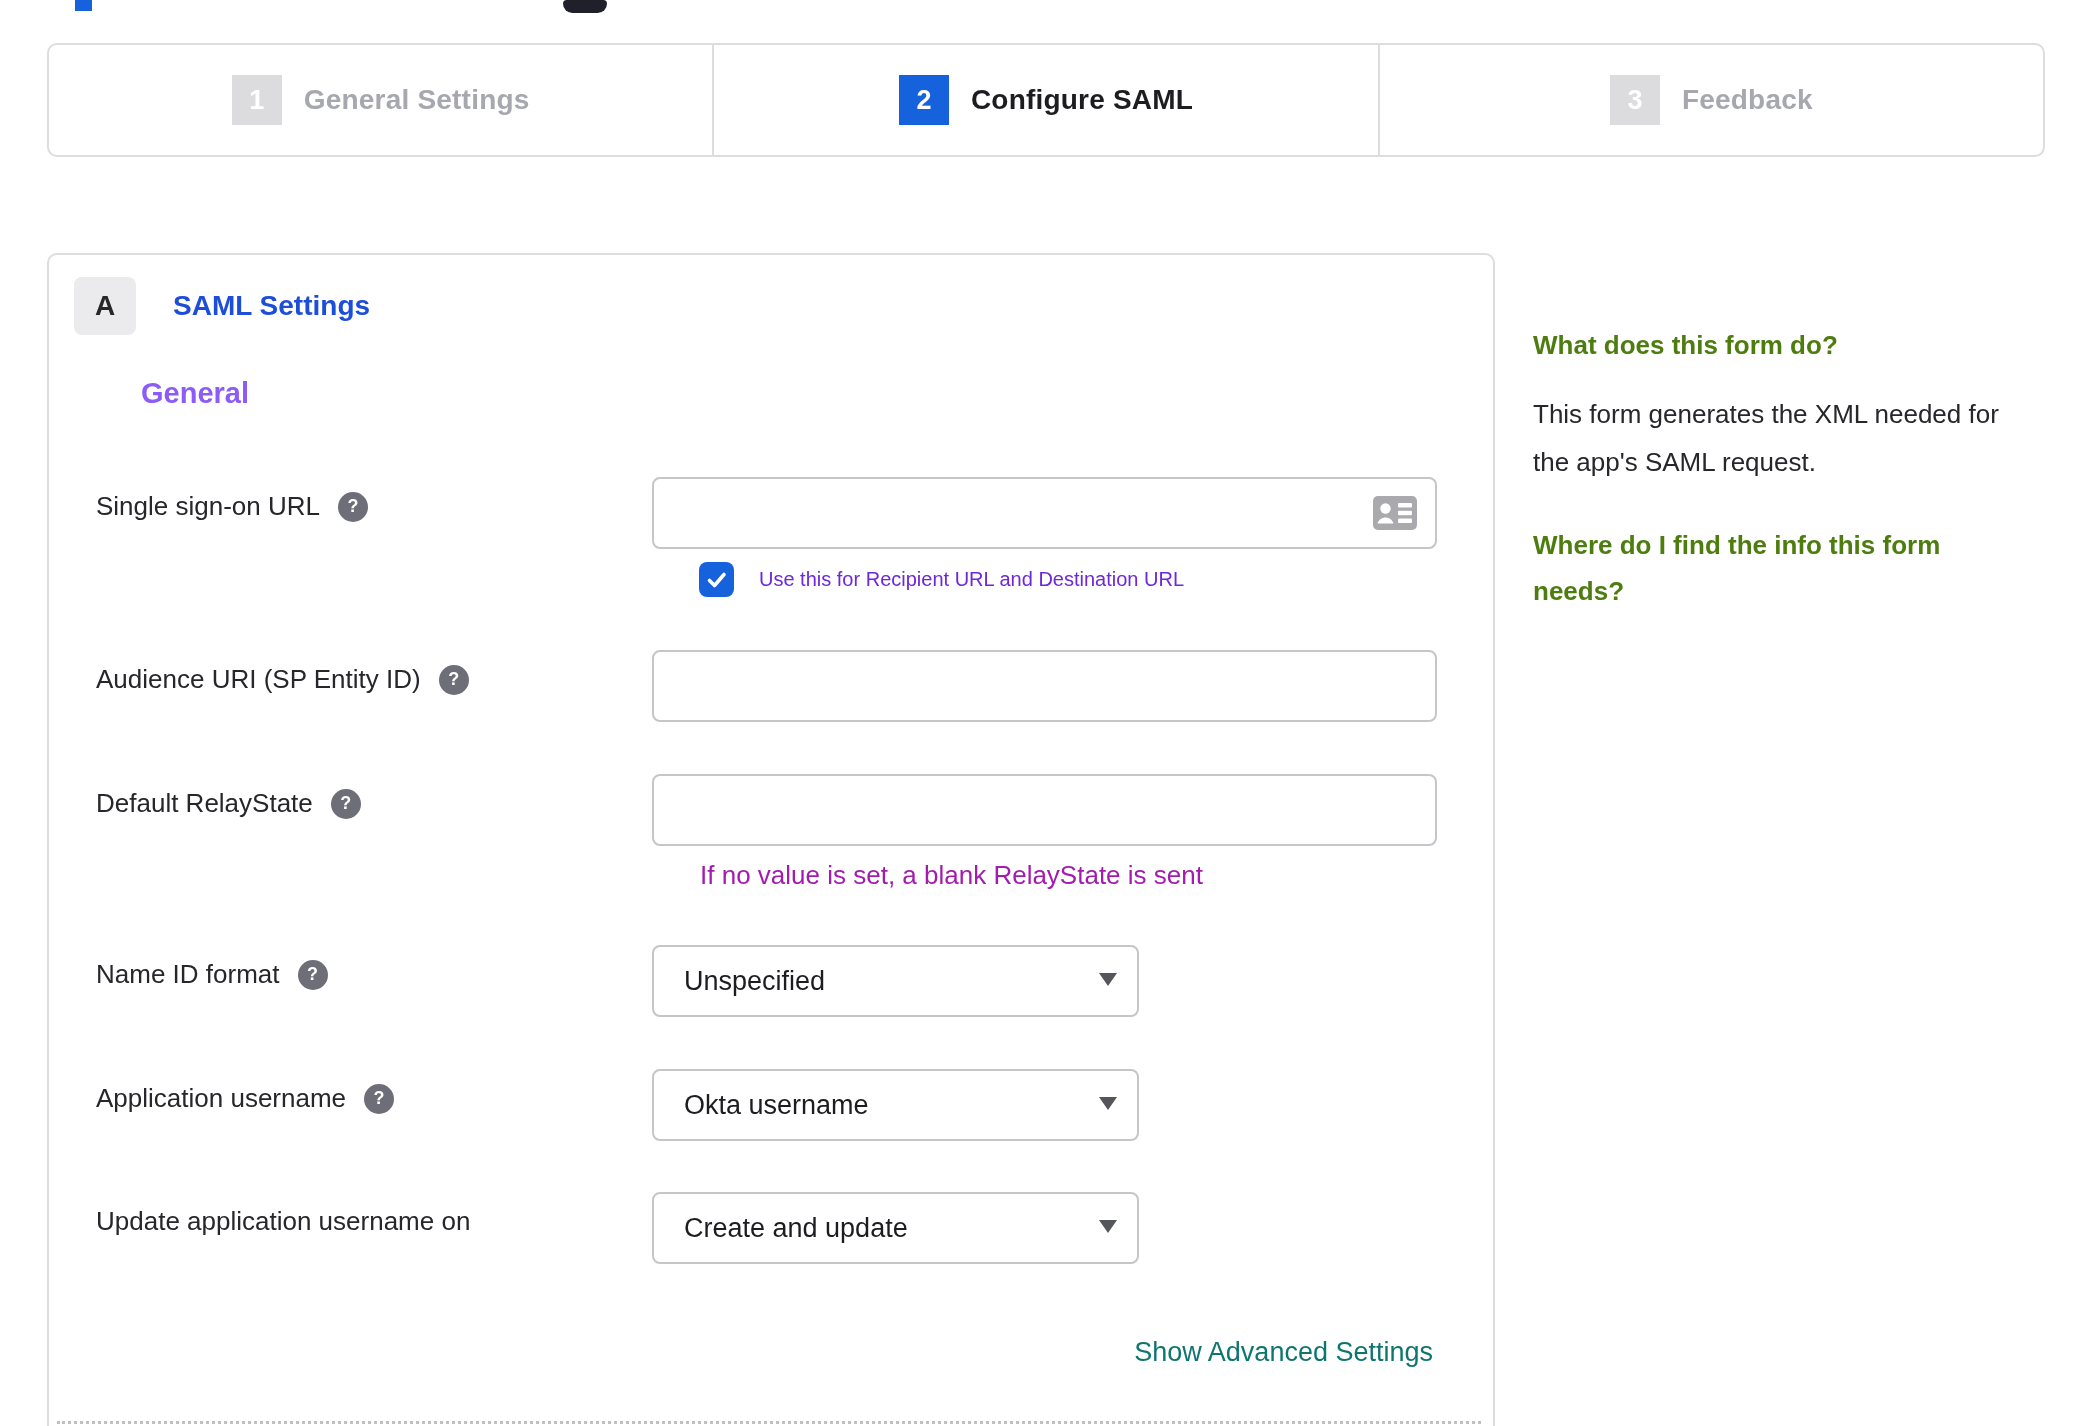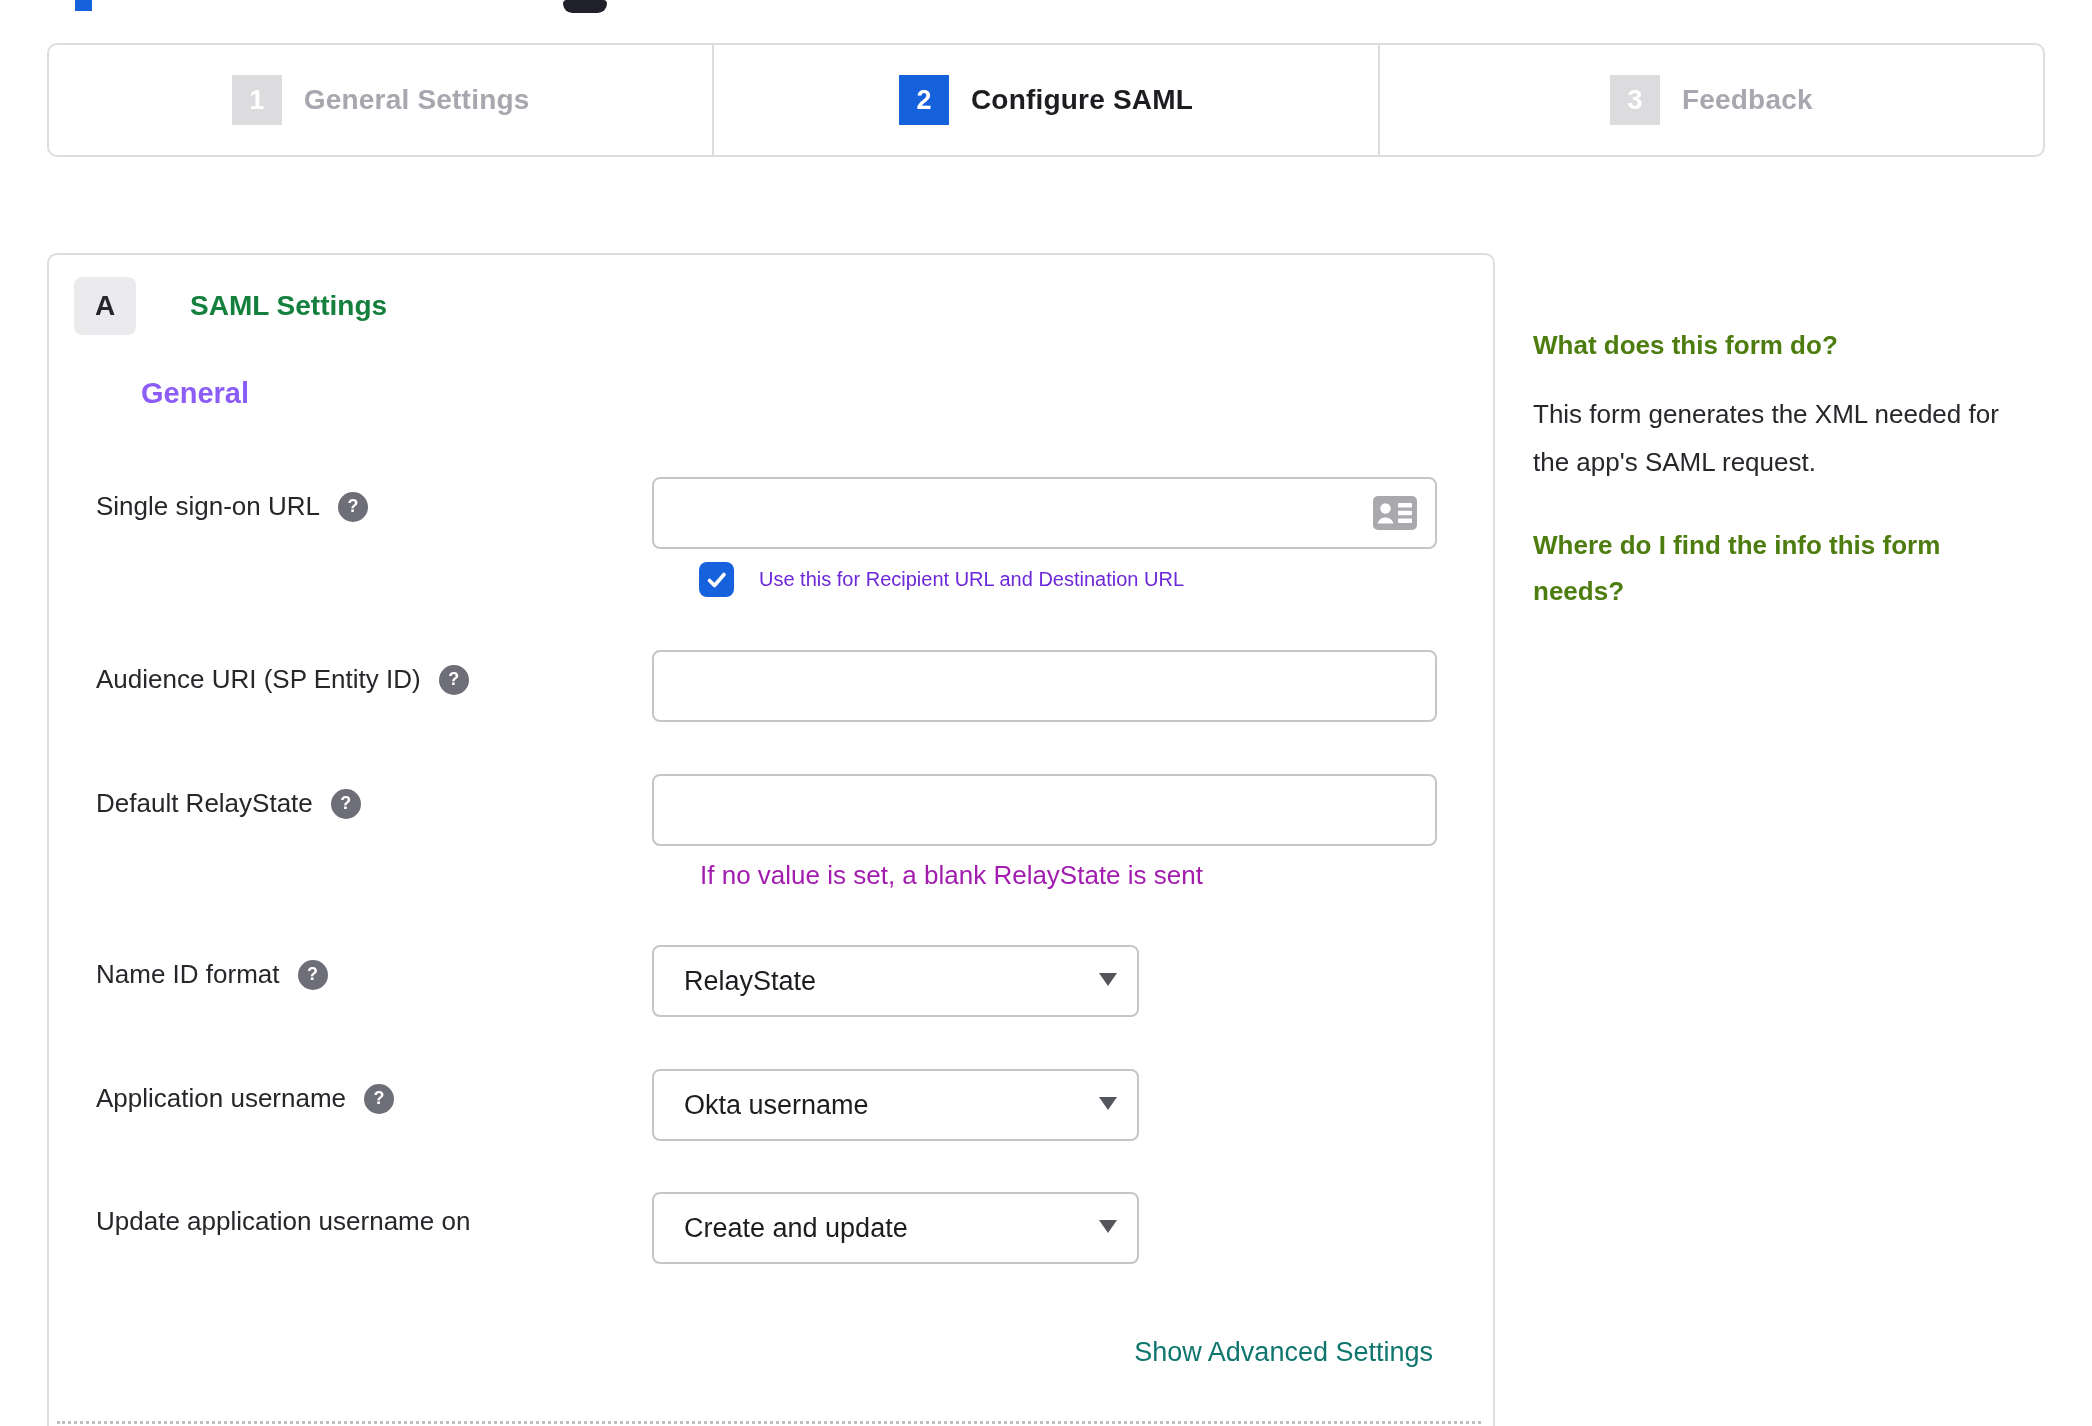--- a/index.html
+++ b/index.html
@@ -39,21 +39,21 @@
     position:absolute; left:47px; top:253px; width:1448px; height:1220px;
     background:#fff; border:2px solid #dddde0; border-radius:10px;
     box-sizing:border-box;
   }
   .section-head { position:absolute; left:25px; top:22px; display:flex; align-items:center; }
   .section-badge {
     width:62px; height:58px; background:#ebebed; border-radius:8px;
     display:flex; align-items:center; justify-content:center;
     font-size:28px; font-weight:bold; color:#26262b;
   }
-  .section-title { margin-left:54px; font-size:28px; font-weight:bold; color:#15803d; }
+  .section-title { margin-left:37px; font-size:28px; font-weight:bold; color:#1d4ed8; }
 
   .group-heading { position:absolute; left:47px; top:122px; font-size:29px; font-weight:bold; color:#8b5cf6;margin-left:45px; }
 
   .row { position:absolute; left:0; width:100%; }
   .row-label {
     position:absolute; left:47px; top:14px;
     font-size:26px; color:#26262b; display:flex; align-items:center; white-space:nowrap;
   }
   .help-icon {
     width:30px; height:30px; border-radius:50%; background:#6e6e78; margin-left:18px;
@@ -180,21 +180,21 @@
     <input class="text-input" type="text" value="" style="">
     <div class="hint" style="top:86px;">If no value is set, a blank RelayState is sent</div>
   </div>
 
   <div class="row" style="top:690px;">
     <div class="row-label">
       <span>Name ID format</span>
       <span class="help-icon">?</span>
     </div>
     <div class="select">
-      <span class="select-value">RelayState</span>
+      <span class="select-value">Unspecified</span>
       <span class="select-caret"></span>
     </div>
   </div>
 
   <div class="row" style="top:814px;">
     <div class="row-label">
       <span>Application username</span>
       <span class="help-icon">?</span>
     </div>
     <div class="select">

